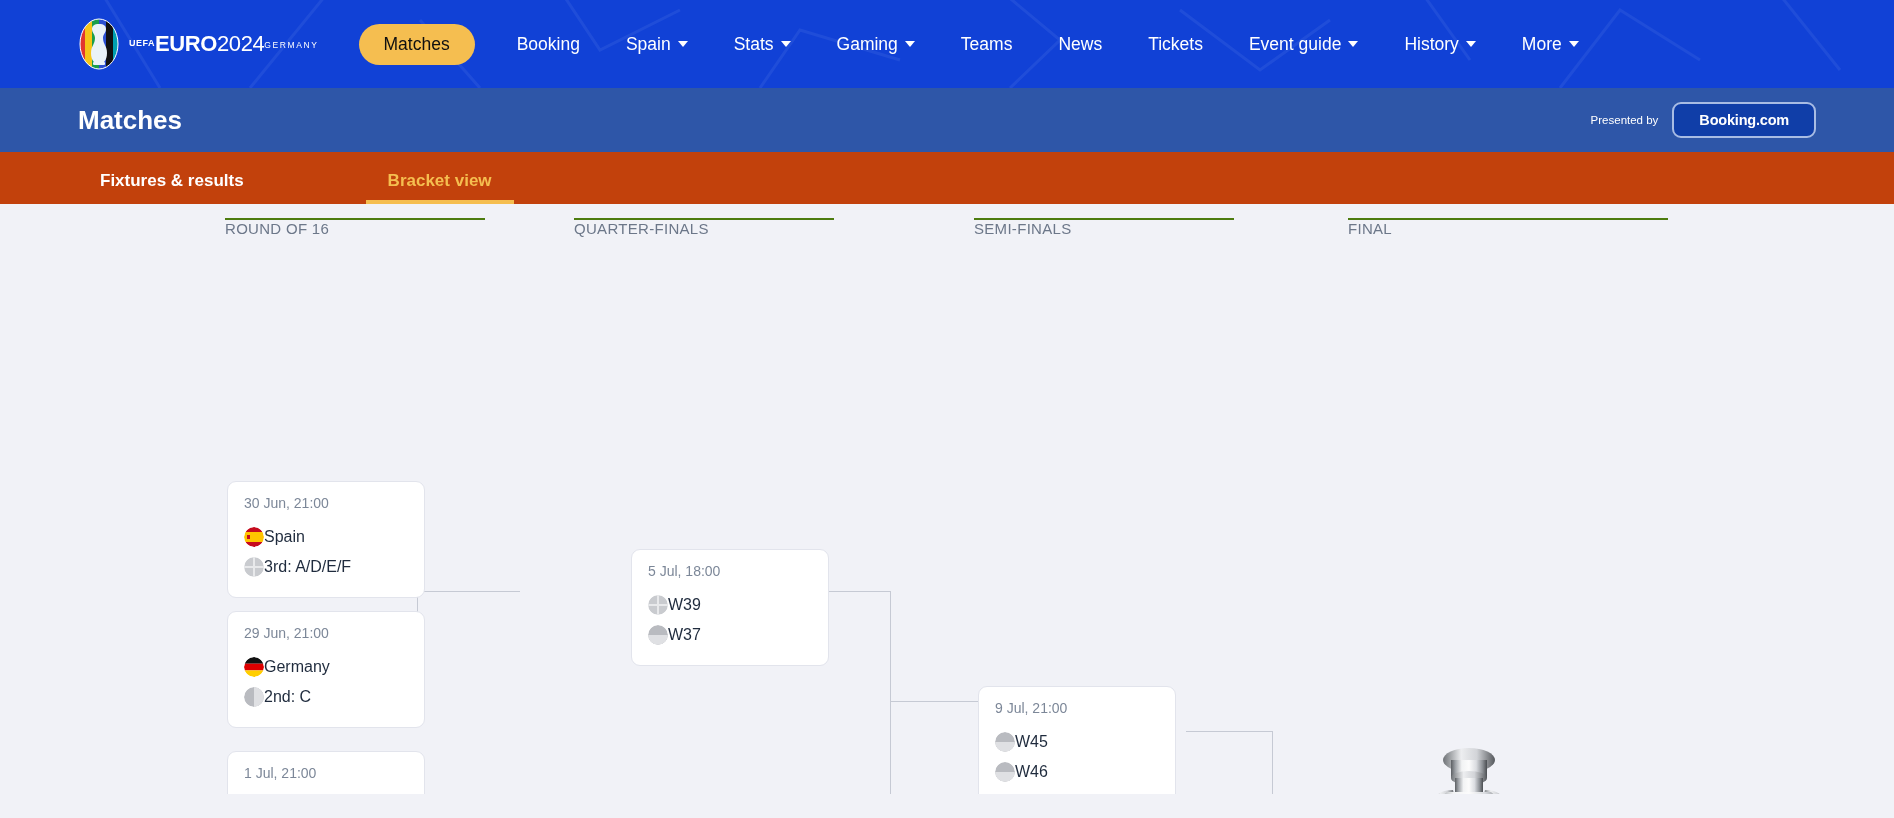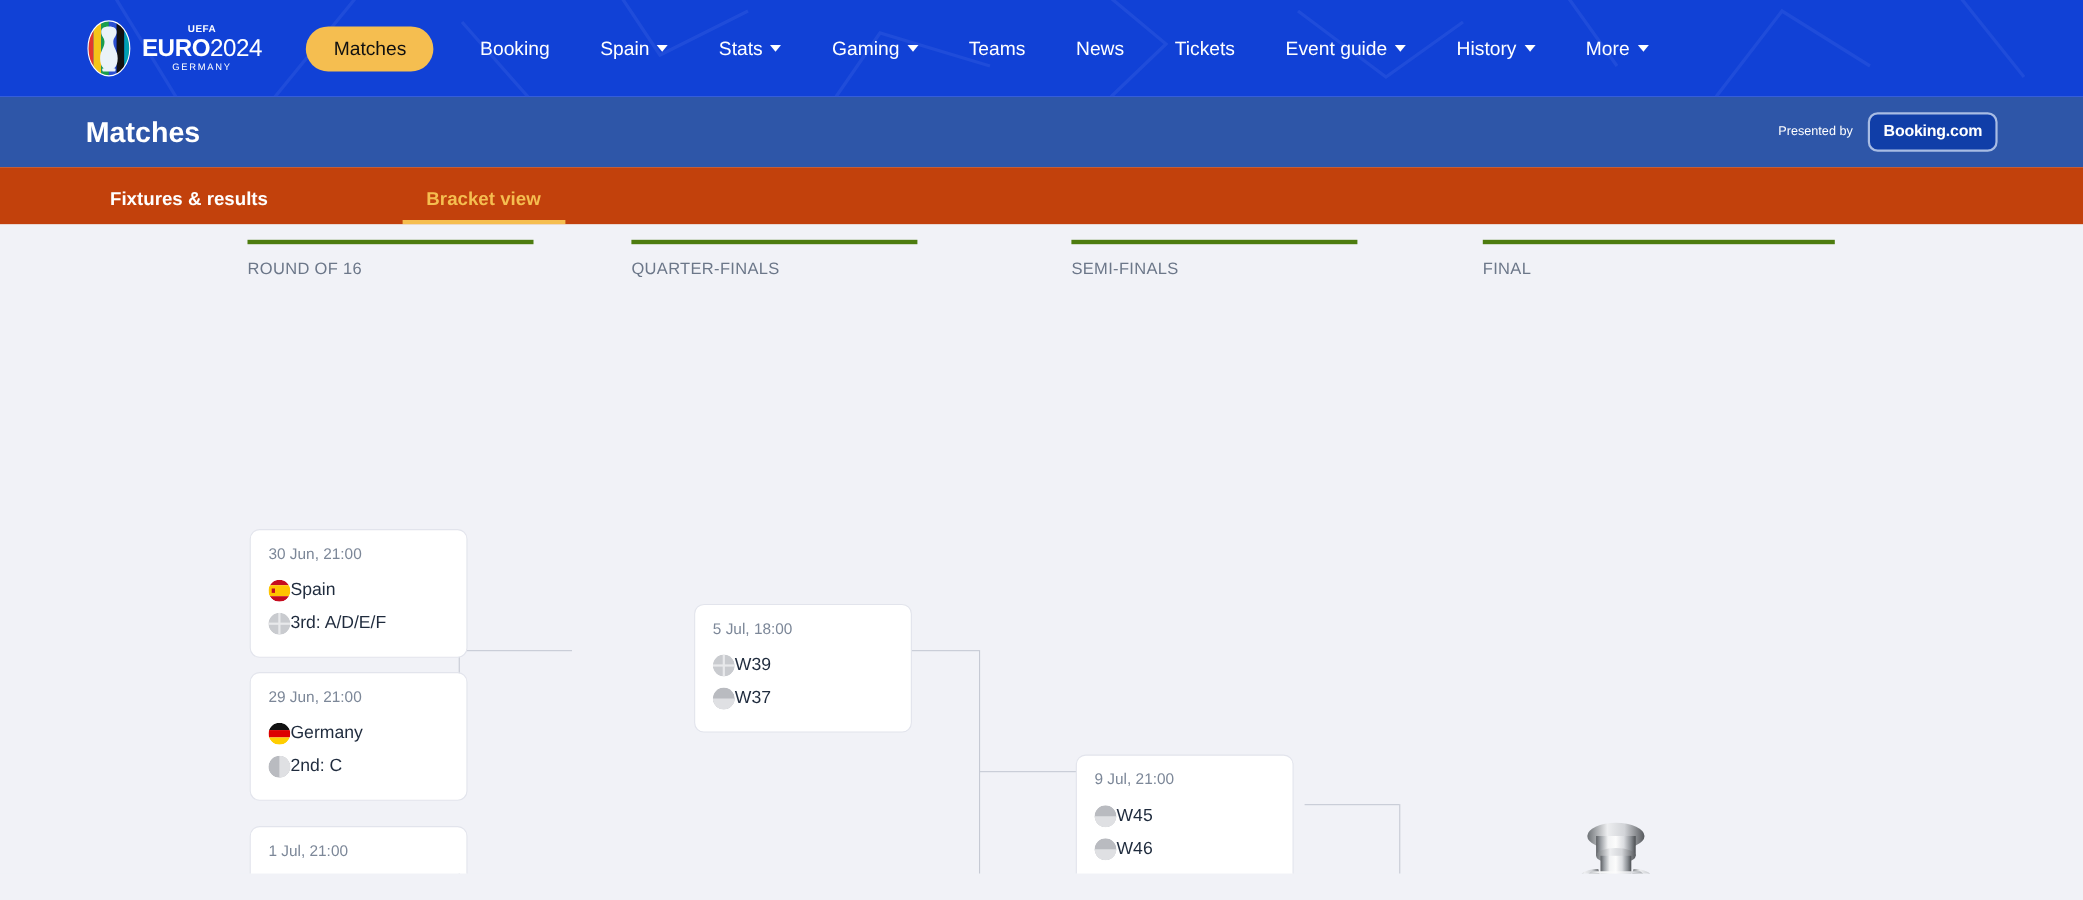--- a/index.html
+++ b/index.html
@@ -25,21 +25,21 @@
     pointer-events: none;
   }
   .logo-wrap {
     position: relative;
     display: flex; align-items: center;
     margin-left: 78px;
     gap: 9px;
     flex-shrink: 0;
   }
   .logo-trophy { width: 42px; height: 52px; display:block; }
-  .logo-text { display: flex; flex-direction: column; align-items: center; line-height: 1; }
+  .logo-text { display: flex; flex-direction: row; align-items: center; line-height: 1; }
   .logo-uefa {
     font-size: 9px; color: #fff; letter-spacing: .5px;
     font-weight: 700; margin-bottom: 2px;
   }
   .logo-euro {
     font-size: 22px; color: #fff; font-weight: 800; letter-spacing: -.4px;
   }
   .logo-euro span { font-weight: 400; }
   .logo-germany {
     font-size: 8.5px; color: #fff; letter-spacing: 1.6px; margin-top: 2px;
@@ -90,21 +90,21 @@
     display: flex; align-items: center; gap: 14px;
   }
   .presented-label { color: #fff; font-size: 11.5px; }
   .booking-badge {
     background: #103EA8;
     border: 2px solid #A8BCE4;
     border-radius: 9px;
     color: #fff;
     font-size: 14.5px;
     font-weight: 700;
-    padding: 8px 12px;
+    padding: 8px 25px;
     letter-spacing: -.2px;
   }
 
   
   .tabsbar {
     height: 52px;
     background: #c2410c;
     display: flex; align-items: flex-end;
     padding-left: 78px;
   }
@@ -132,22 +132,21 @@
     position: relative;
     height: 590px;
     background: #F1F2F7;
     overflow: hidden;
   }
   .round-head {
     position: absolute;
     font-size: 15px;
     color: #6C7789;
     letter-spacing: .3px;
-    padding-top: 14px;
-    border-top: 4px solid #4d7c0f;
+    border-top: 2px solid #4d7c0f;
   }
   .card {
     position: absolute;
     background: #fff;
     border: 1px solid #E2E4EC;
     border-radius: 9px;
     width: 198px;
     padding: 13px 16px 15px 16px;
     z-index: 3;
   }

